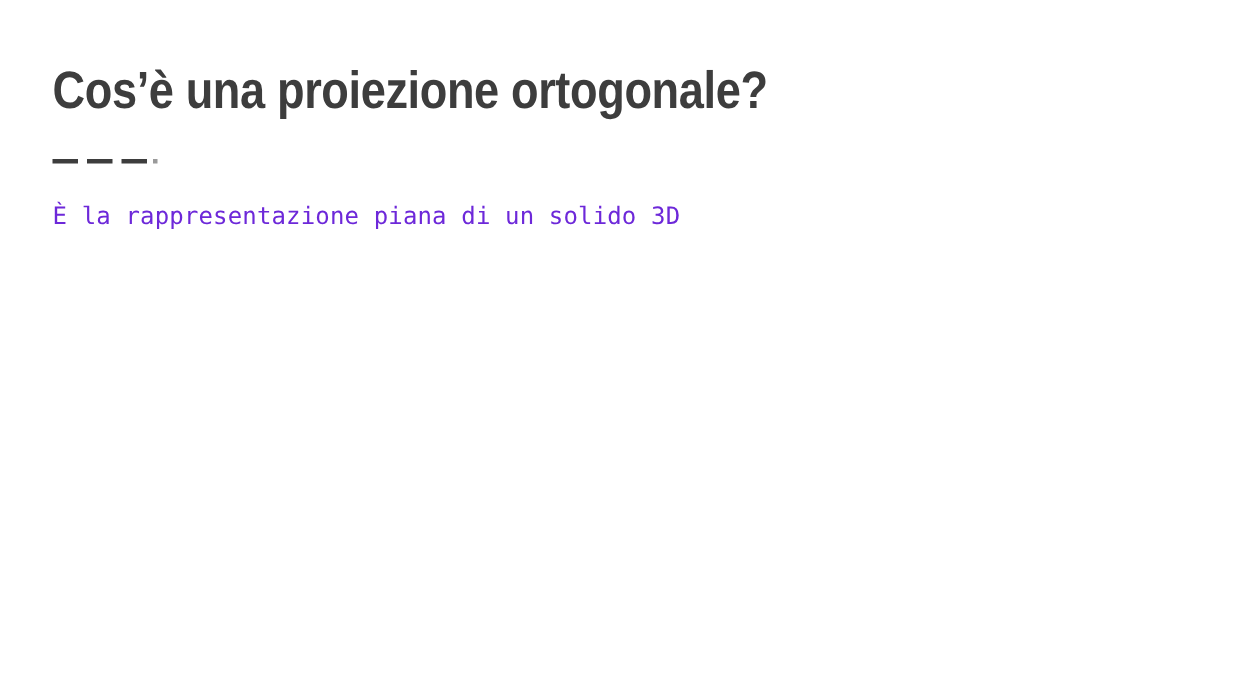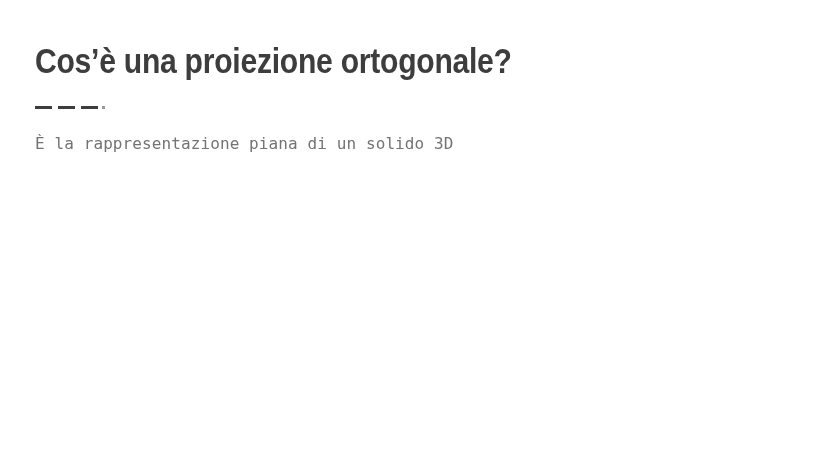--- a/index.html
+++ b/index.html
@@ -66,21 +66,21 @@
     left: 67px;
     width: 3px;
     height: 3px;
     background: #9a9a9a;
   }
 
   .slide-text {
     font-family: "DejaVu Sans Mono", "Liberation Mono", monospace;
     font-size: 16px;
     line-height: 24px;
-    color: #737373;
+    color: #6d28d9;
     margin: 0;
     margin-top: 22px;
     letter-spacing: 0.1px;
     white-space: pre-wrap;
   }
 </style>
 </head>
 <body>
 
 <div class="slide">

